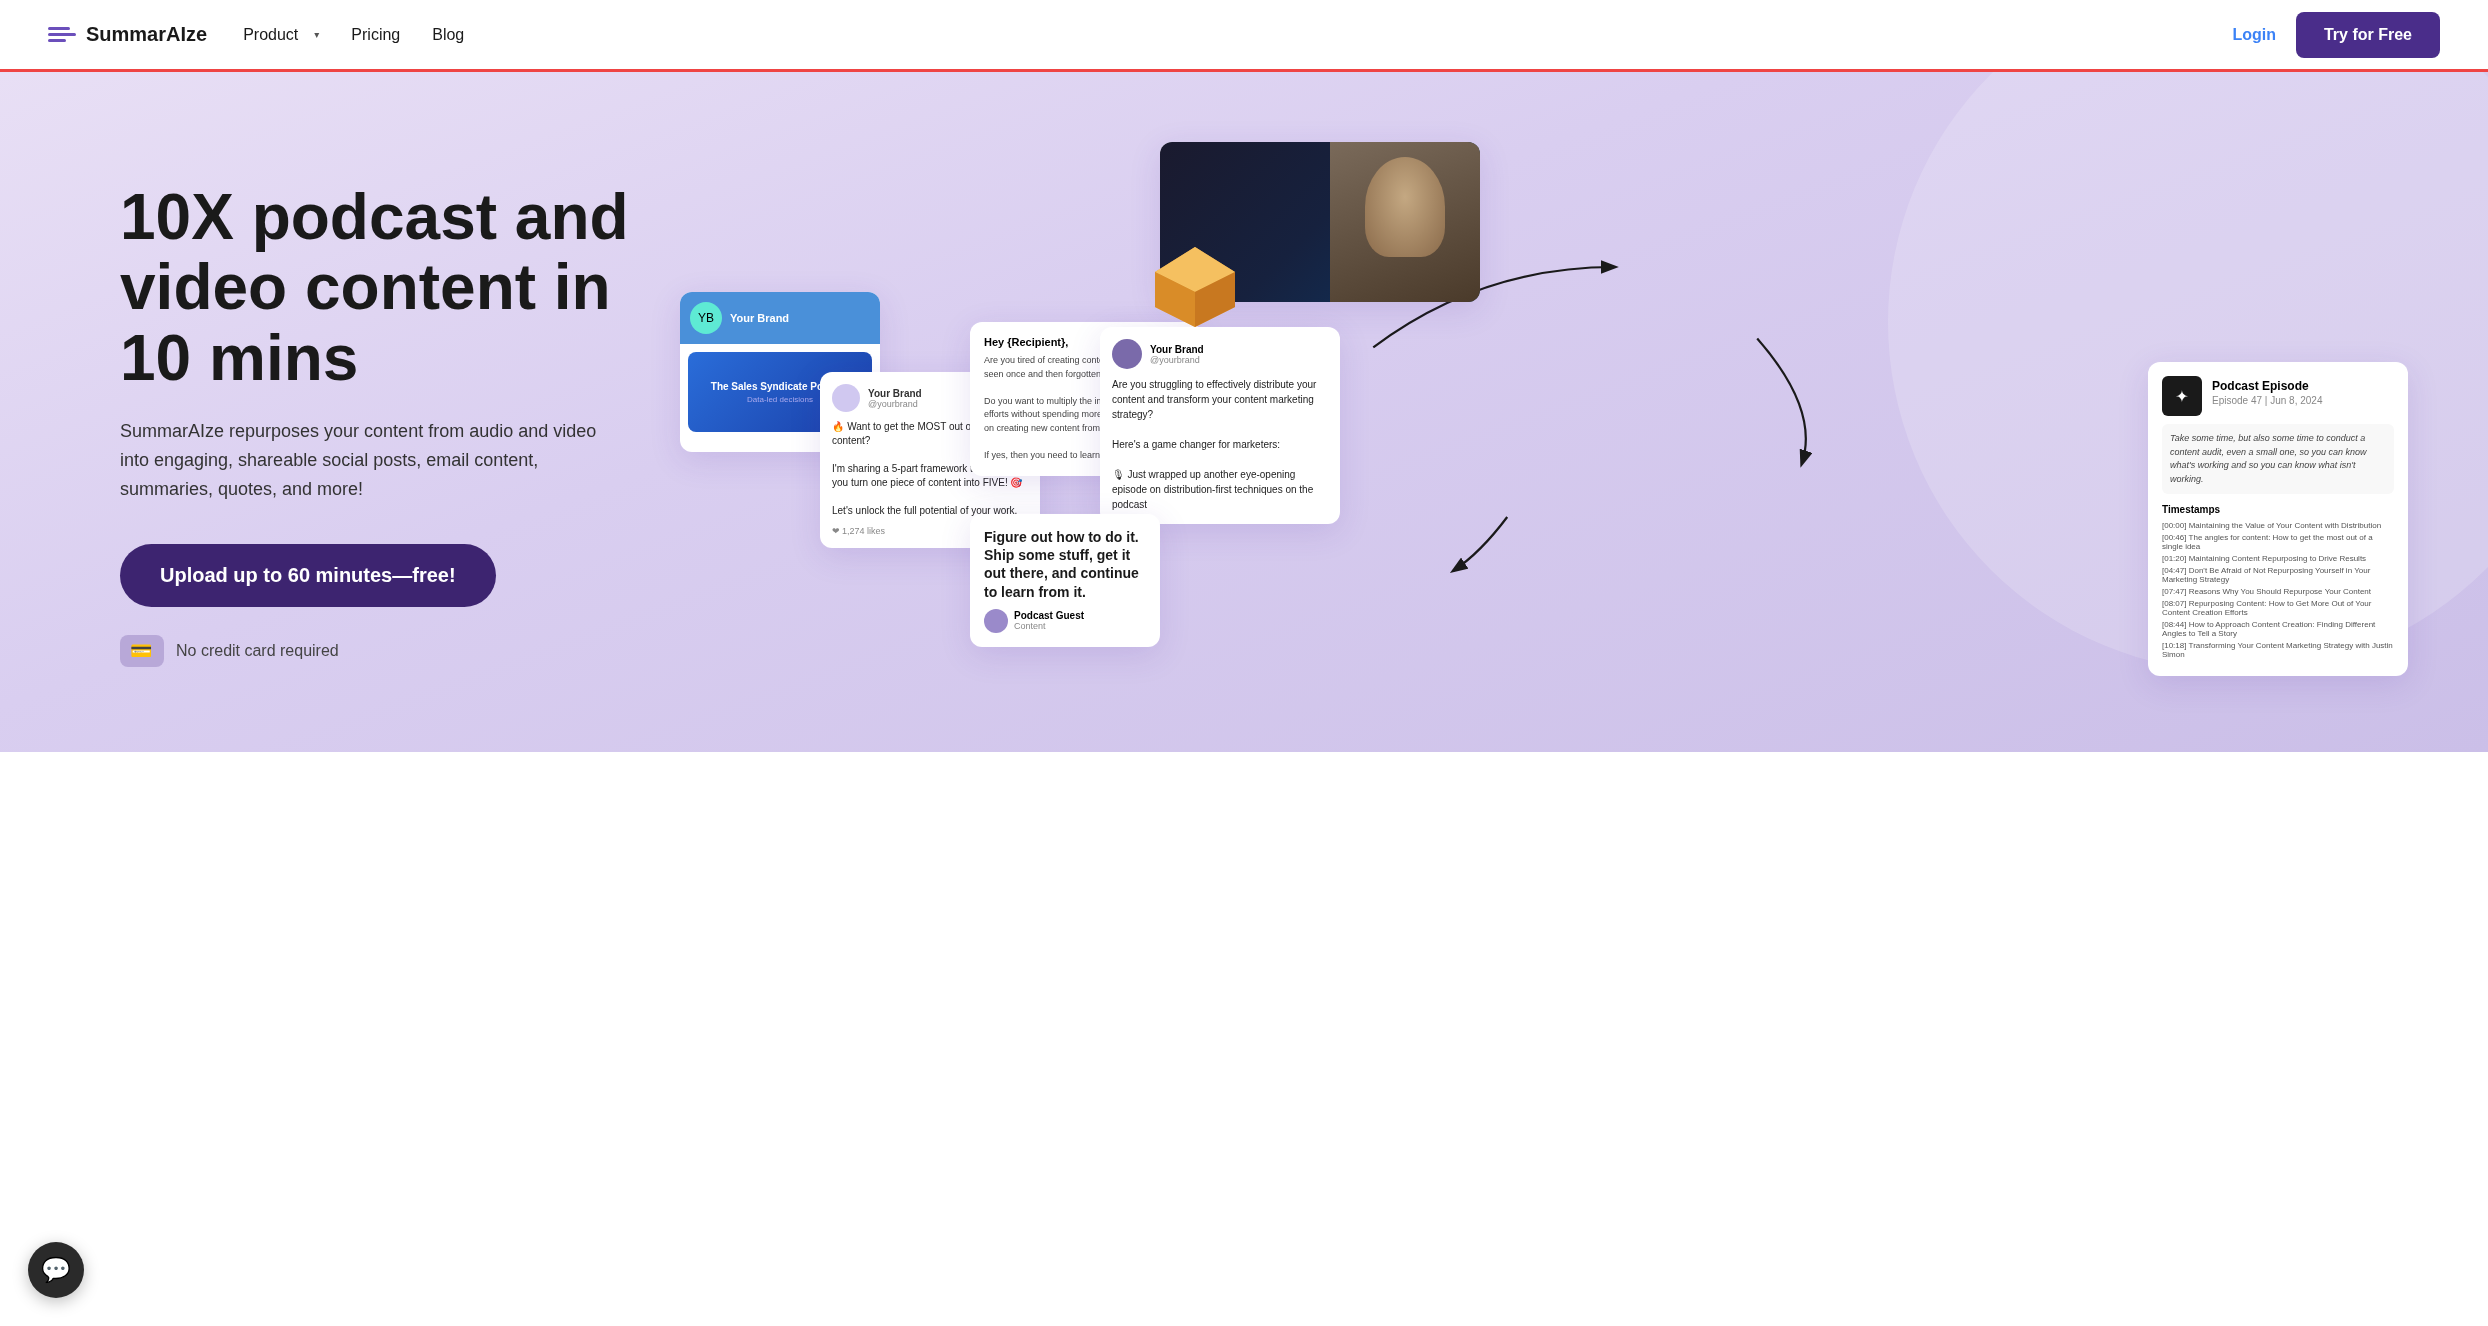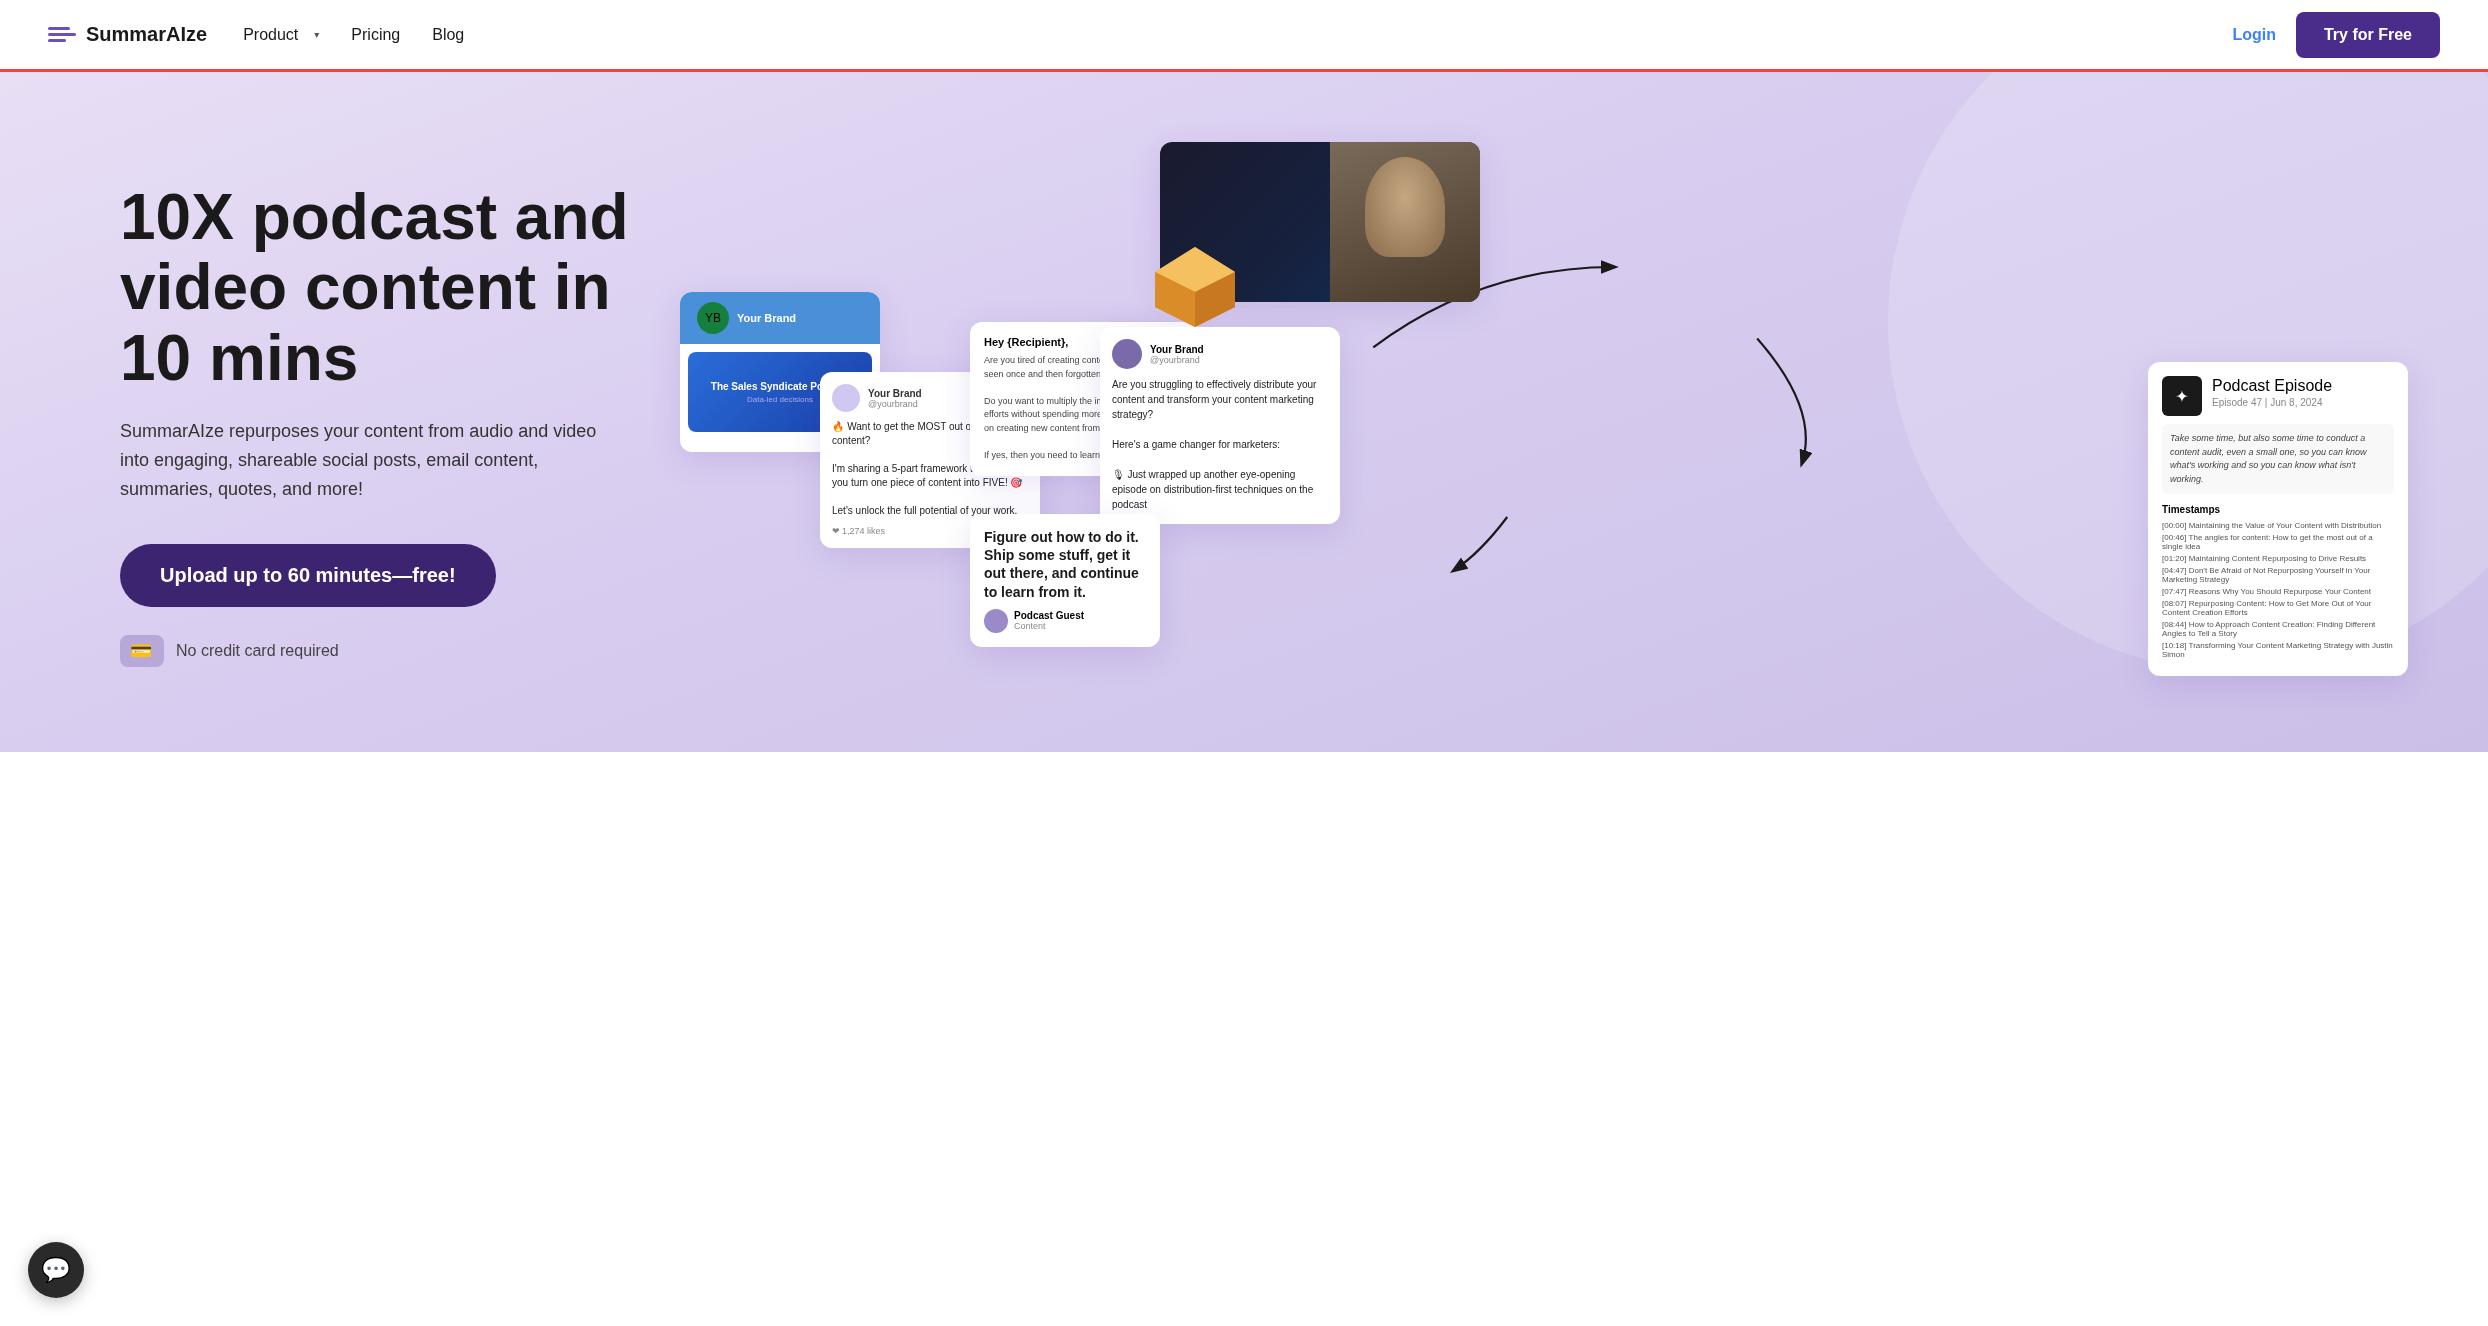--- a/index.html
+++ b/index.html
@@ -70,21 +70,21 @@
     }
 
     
     .arrows-svg { position: absolute; top: 0; left: 0; width: 100%; height: 100%; pointer-events: none; }
 
     
     .card-podcast {
       left: 20px; top: 150px; width: 200px; height: 160px;
     }
     .podcast-header { background: #4a90d9; padding: 10px; display: flex; align-items: center; gap: 8px; }
-    .podcast-avatar { width: 32px; height: 32px; border-radius: 50%; background: #15803d; display: flex; align-items: center; justify-content: center; font-size: 12px; margin-left: 7px; }
+    .podcast-avatar { width: 32px; height: 32px; border-radius: 50%; background: #5eead4; display: flex; align-items: center; justify-content: center; font-size: 12px; }
     .podcast-title { font-size: 11px; font-weight: 700; color: #fff; }
     .podcast-cover {
       margin: 8px; border-radius: 8px; height: 80px;
       background: linear-gradient(135deg, #2a6dd9, #1a3fa8);
       display: flex; align-items: center; justify-content: center;
     }
     .podcast-cover-inner { text-align: center; }
     .podcast-cover-title { font-size: 10px; font-weight: 700; color: #fff; line-height: 1.2; }
     .podcast-badge { font-size: 8px; color: #aae; margin-top: 2px; }
 
@@ -135,21 +135,21 @@
     .li-header { display: flex; align-items: center; gap: 8px; margin-bottom: 8px; }
     .li-avatar { width: 30px; height: 30px; border-radius: 50%; background: #7a6aaa; }
     .li-name { font-weight: 700; font-size: 10px; }
     .li-title-text { font-size: 9px; color: #888; }
     .li-text { font-size: 10px; line-height: 1.5; color: #222; }
 
     
     .card-blog {
       right: 0; top: 220px; width: 260px; padding: 14px; font-size: 9px;
     }
-    .blog-title { font-weight: 400; font-size: 16px; margin-bottom: 8px; }
+    .blog-title { font-weight: 700; font-size: 12px; margin-bottom: 8px; }
     .blog-episode { font-size: 10px; color: #888; margin-bottom: 8px; }
     .blog-quote { font-style: italic; color: #444; font-size: 9px; line-height: 1.5; margin-bottom: 10px; padding: 8px; background: #f8f8f8; border-radius: 6px; }
     .blog-timestamps-title { font-weight: 700; font-size: 10px; margin-bottom: 6px; }
     .timestamp-item { font-size: 8px; color: #555; margin-bottom: 3px; }
 
     
     .shape-3d {
       position: absolute; left: 490px; top: 100px;
       width: 90px; height: 90px;
     }

